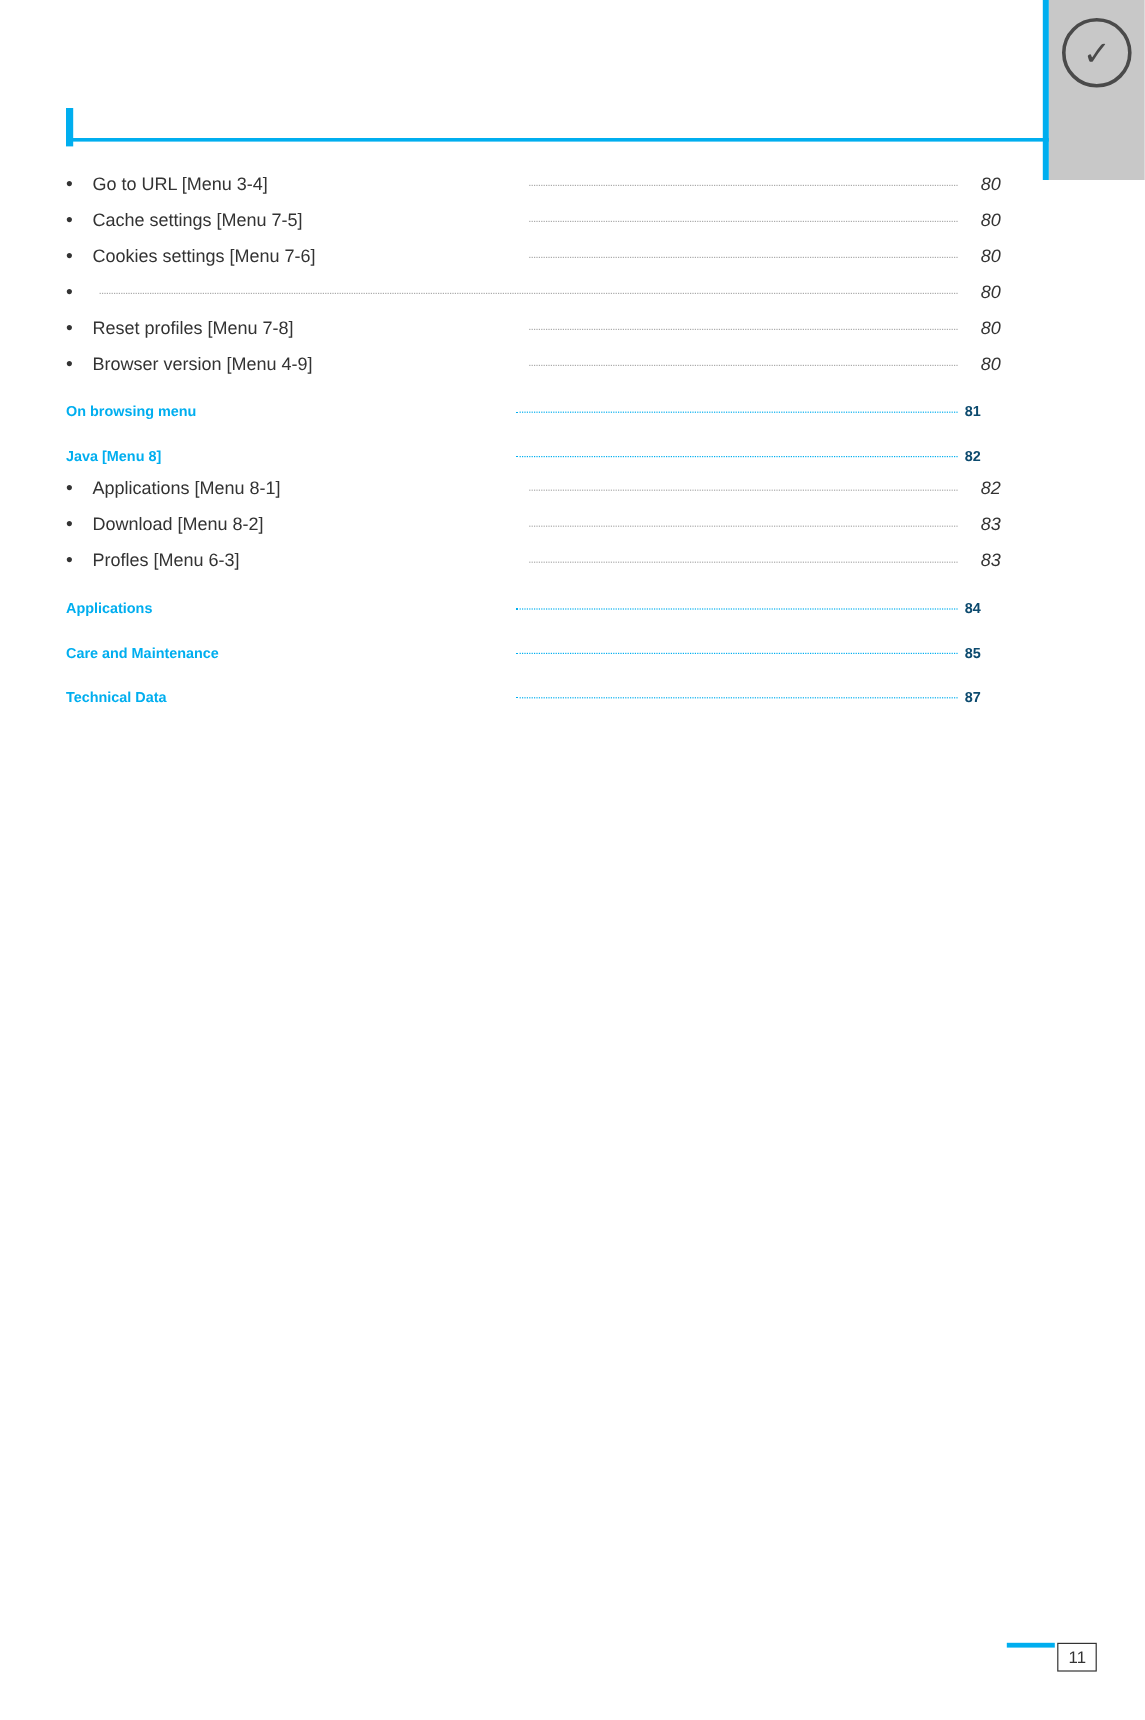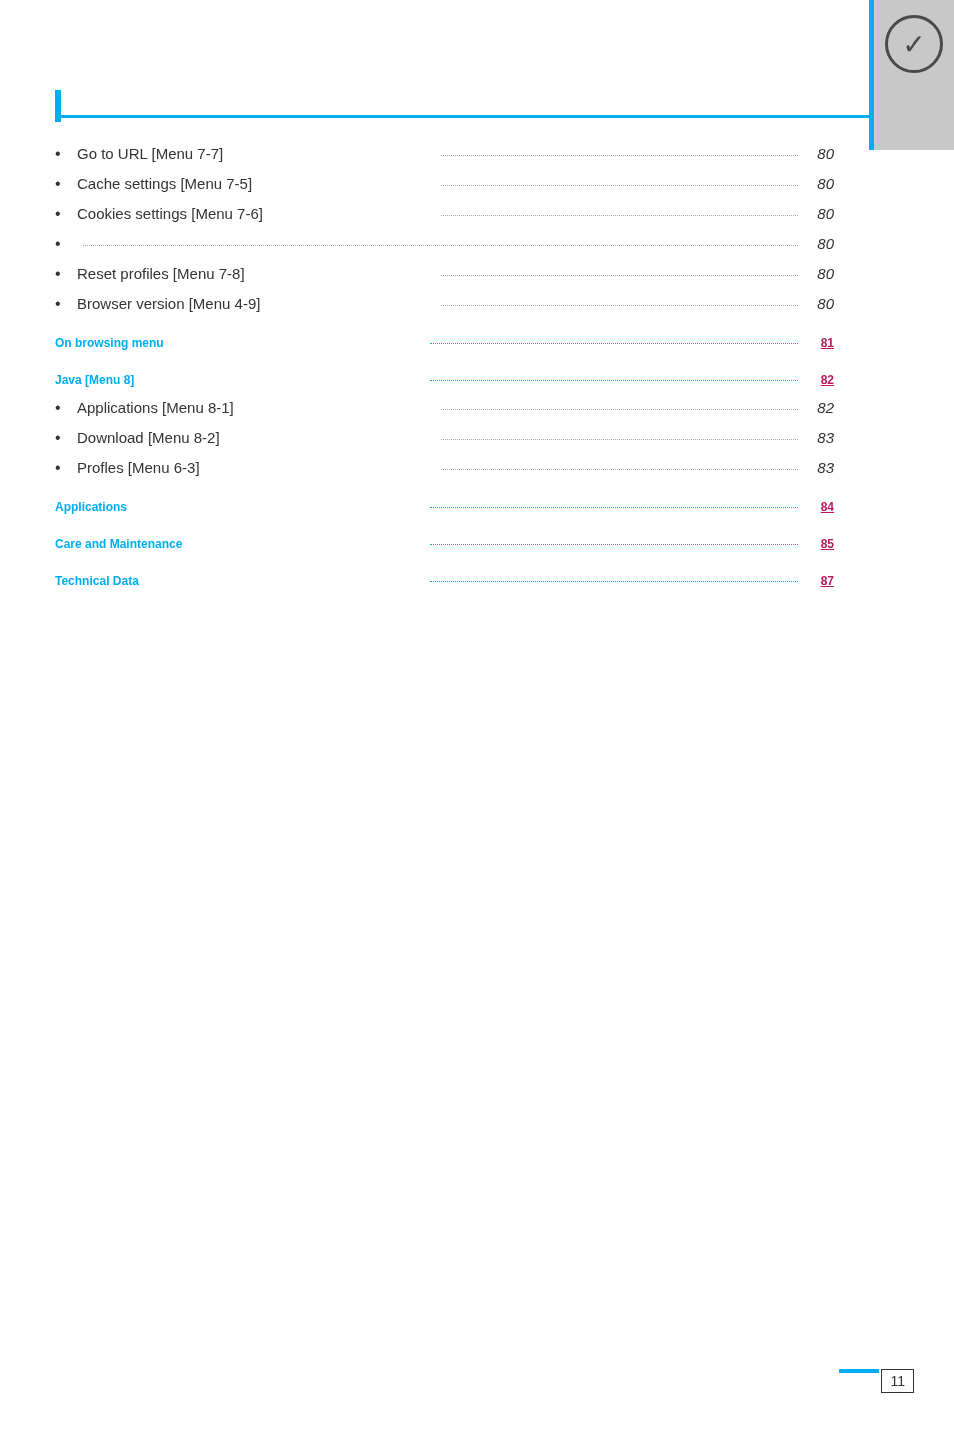--- a/index.html
+++ b/index.html
@@ -137,23 +137,21 @@
       flex: 1;
       border-bottom: 1px dotted #00aeef;
       margin: 0 6px;
       position: relative;
       bottom: 3px;
       min-width: 30px;
     }
 
     .toc-section .page-num {
       min-width: 30px;
-      text-align: right;
-      color: #be185d;
-      text-decoration: underline;
+      color: #0c4a6e;
     }
 
     
     .page-footer {
       position: absolute;
       bottom: 40px;
       right: 40px;
       display: flex;
       align-items: flex-start;
       gap: 0;
@@ -184,21 +182,21 @@
 
 <div class="right-accent-line"></div>
 
 <div class="left-accent"></div>
 
 <div class="header-line"></div>
 
 <div class="content" id="toc-container">
 <div class="toc-item">
         <span class="bullet">•</span>
-        <span class="label">Go to URL [Menu 7-7]</span>
+        <span class="label">Go to URL [Menu 3-4]</span>
         <span class="dots"></span>
         <span class="page-num">80</span>
       </div>
     <div class="toc-item">
         <span class="bullet">•</span>
         <span class="label">Cache settings [Menu 7-5]</span>
         <span class="dots"></span>
         <span class="page-num">80</span>
       </div>
     <div class="toc-item">

